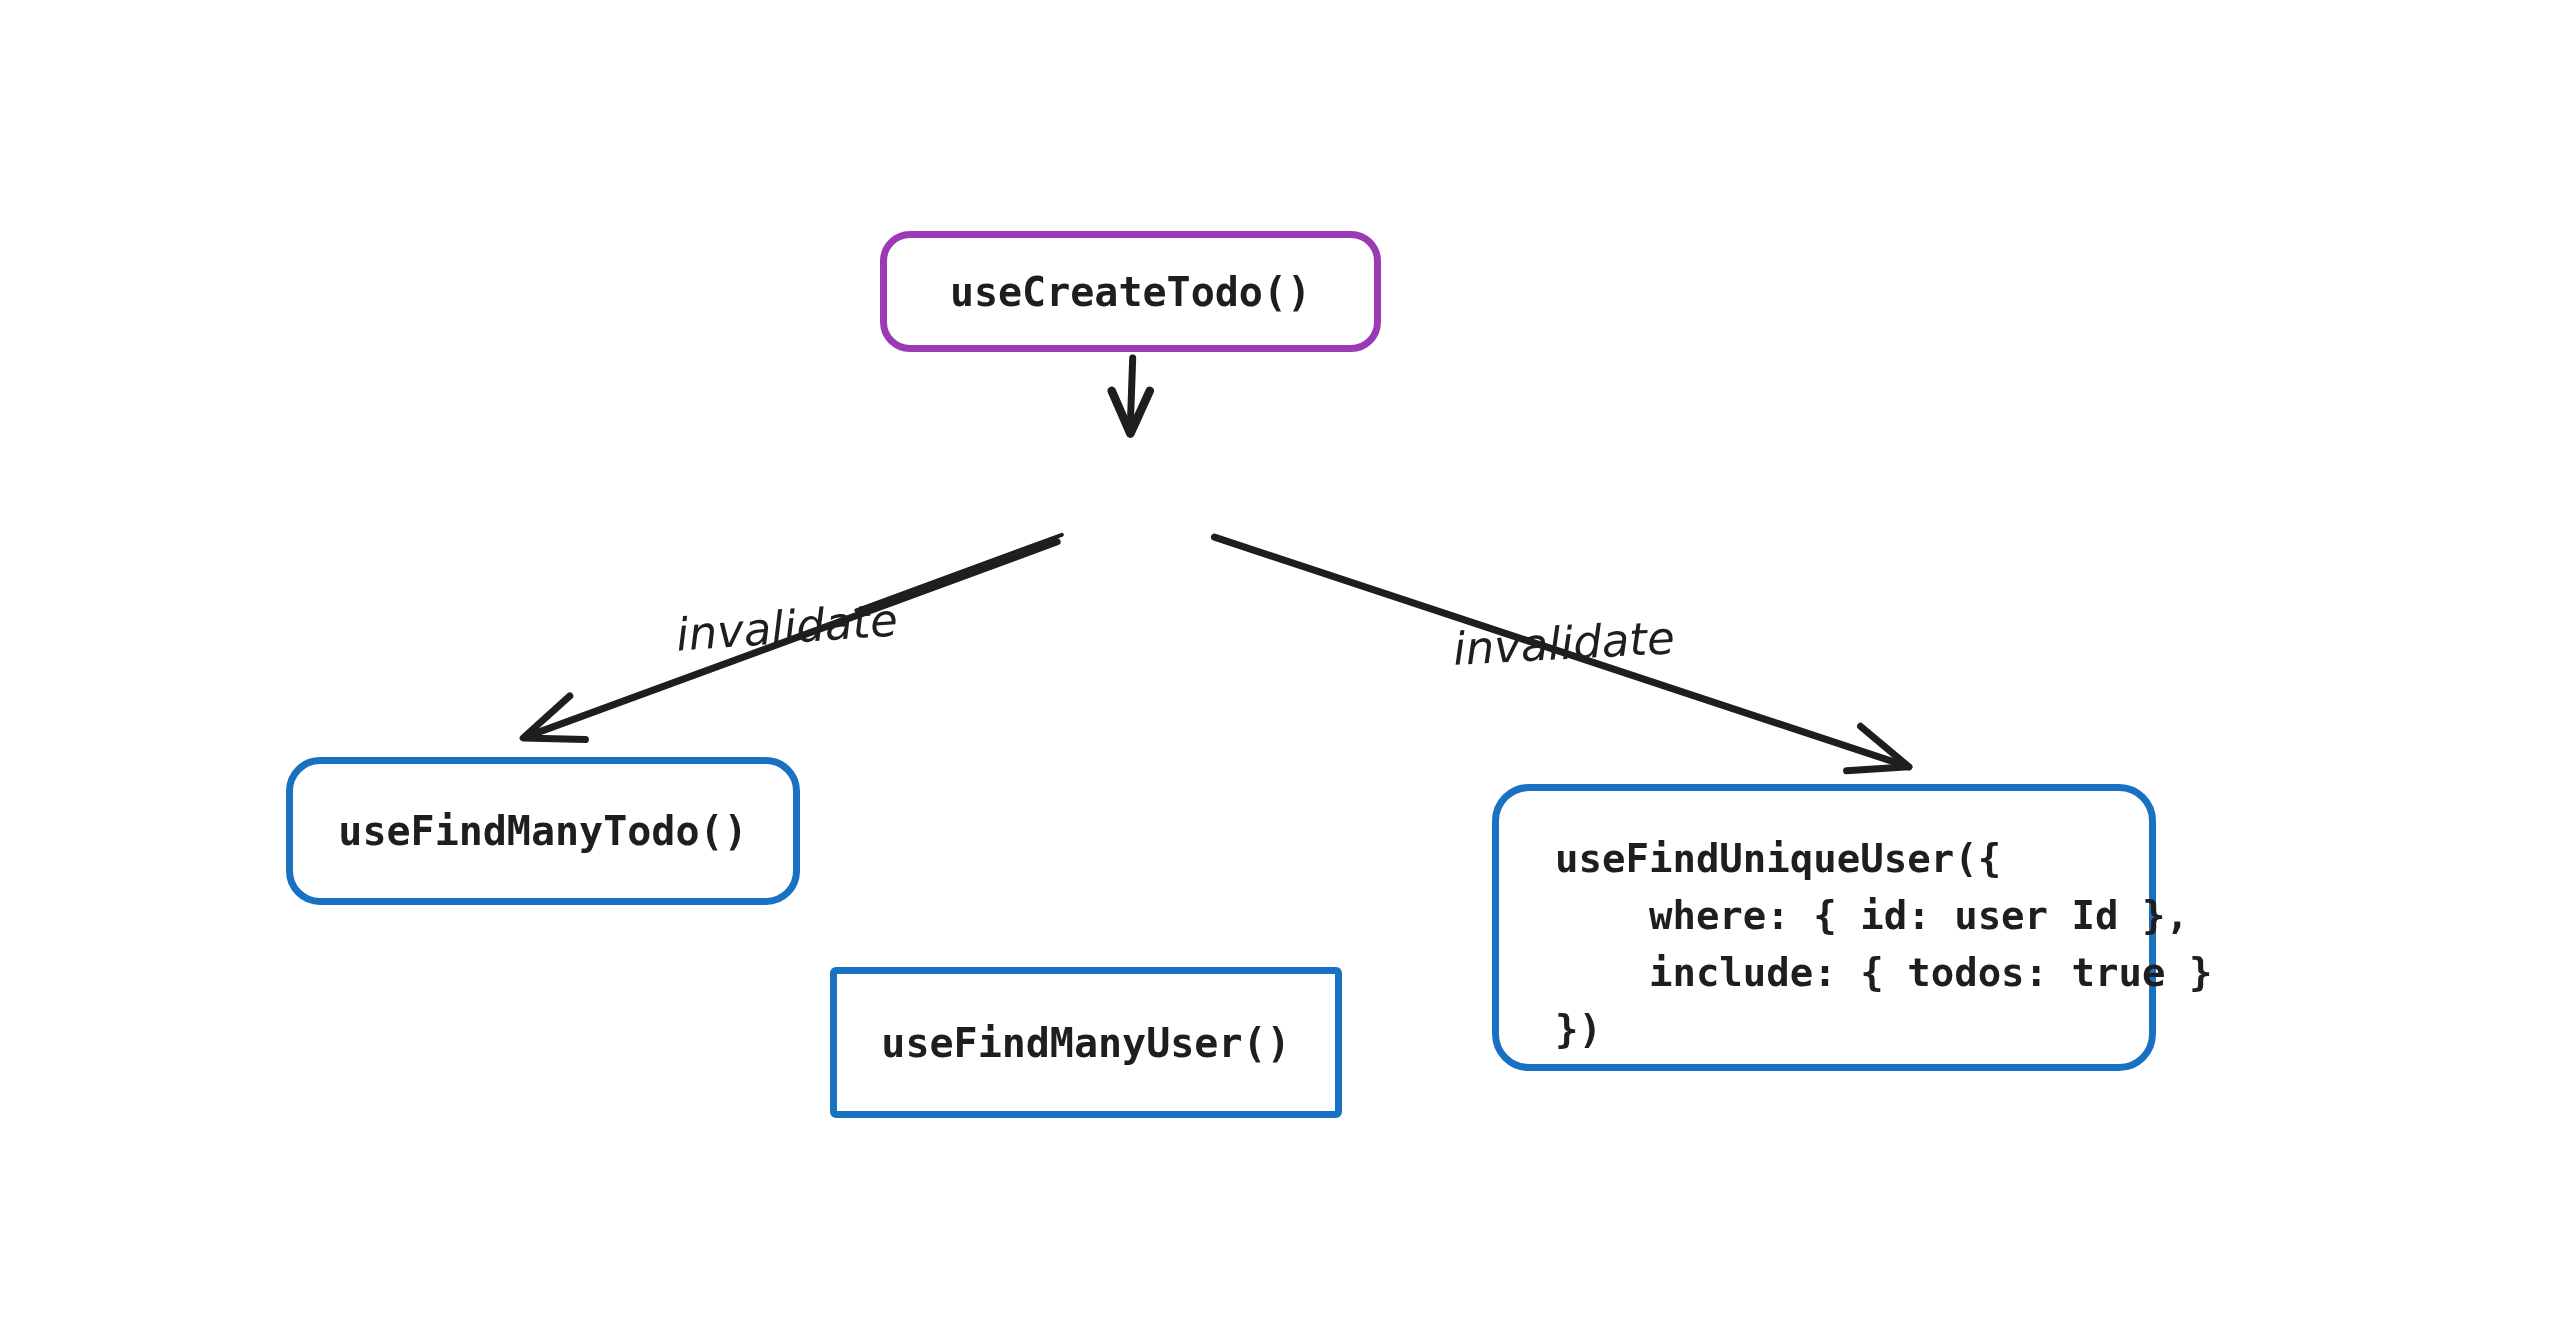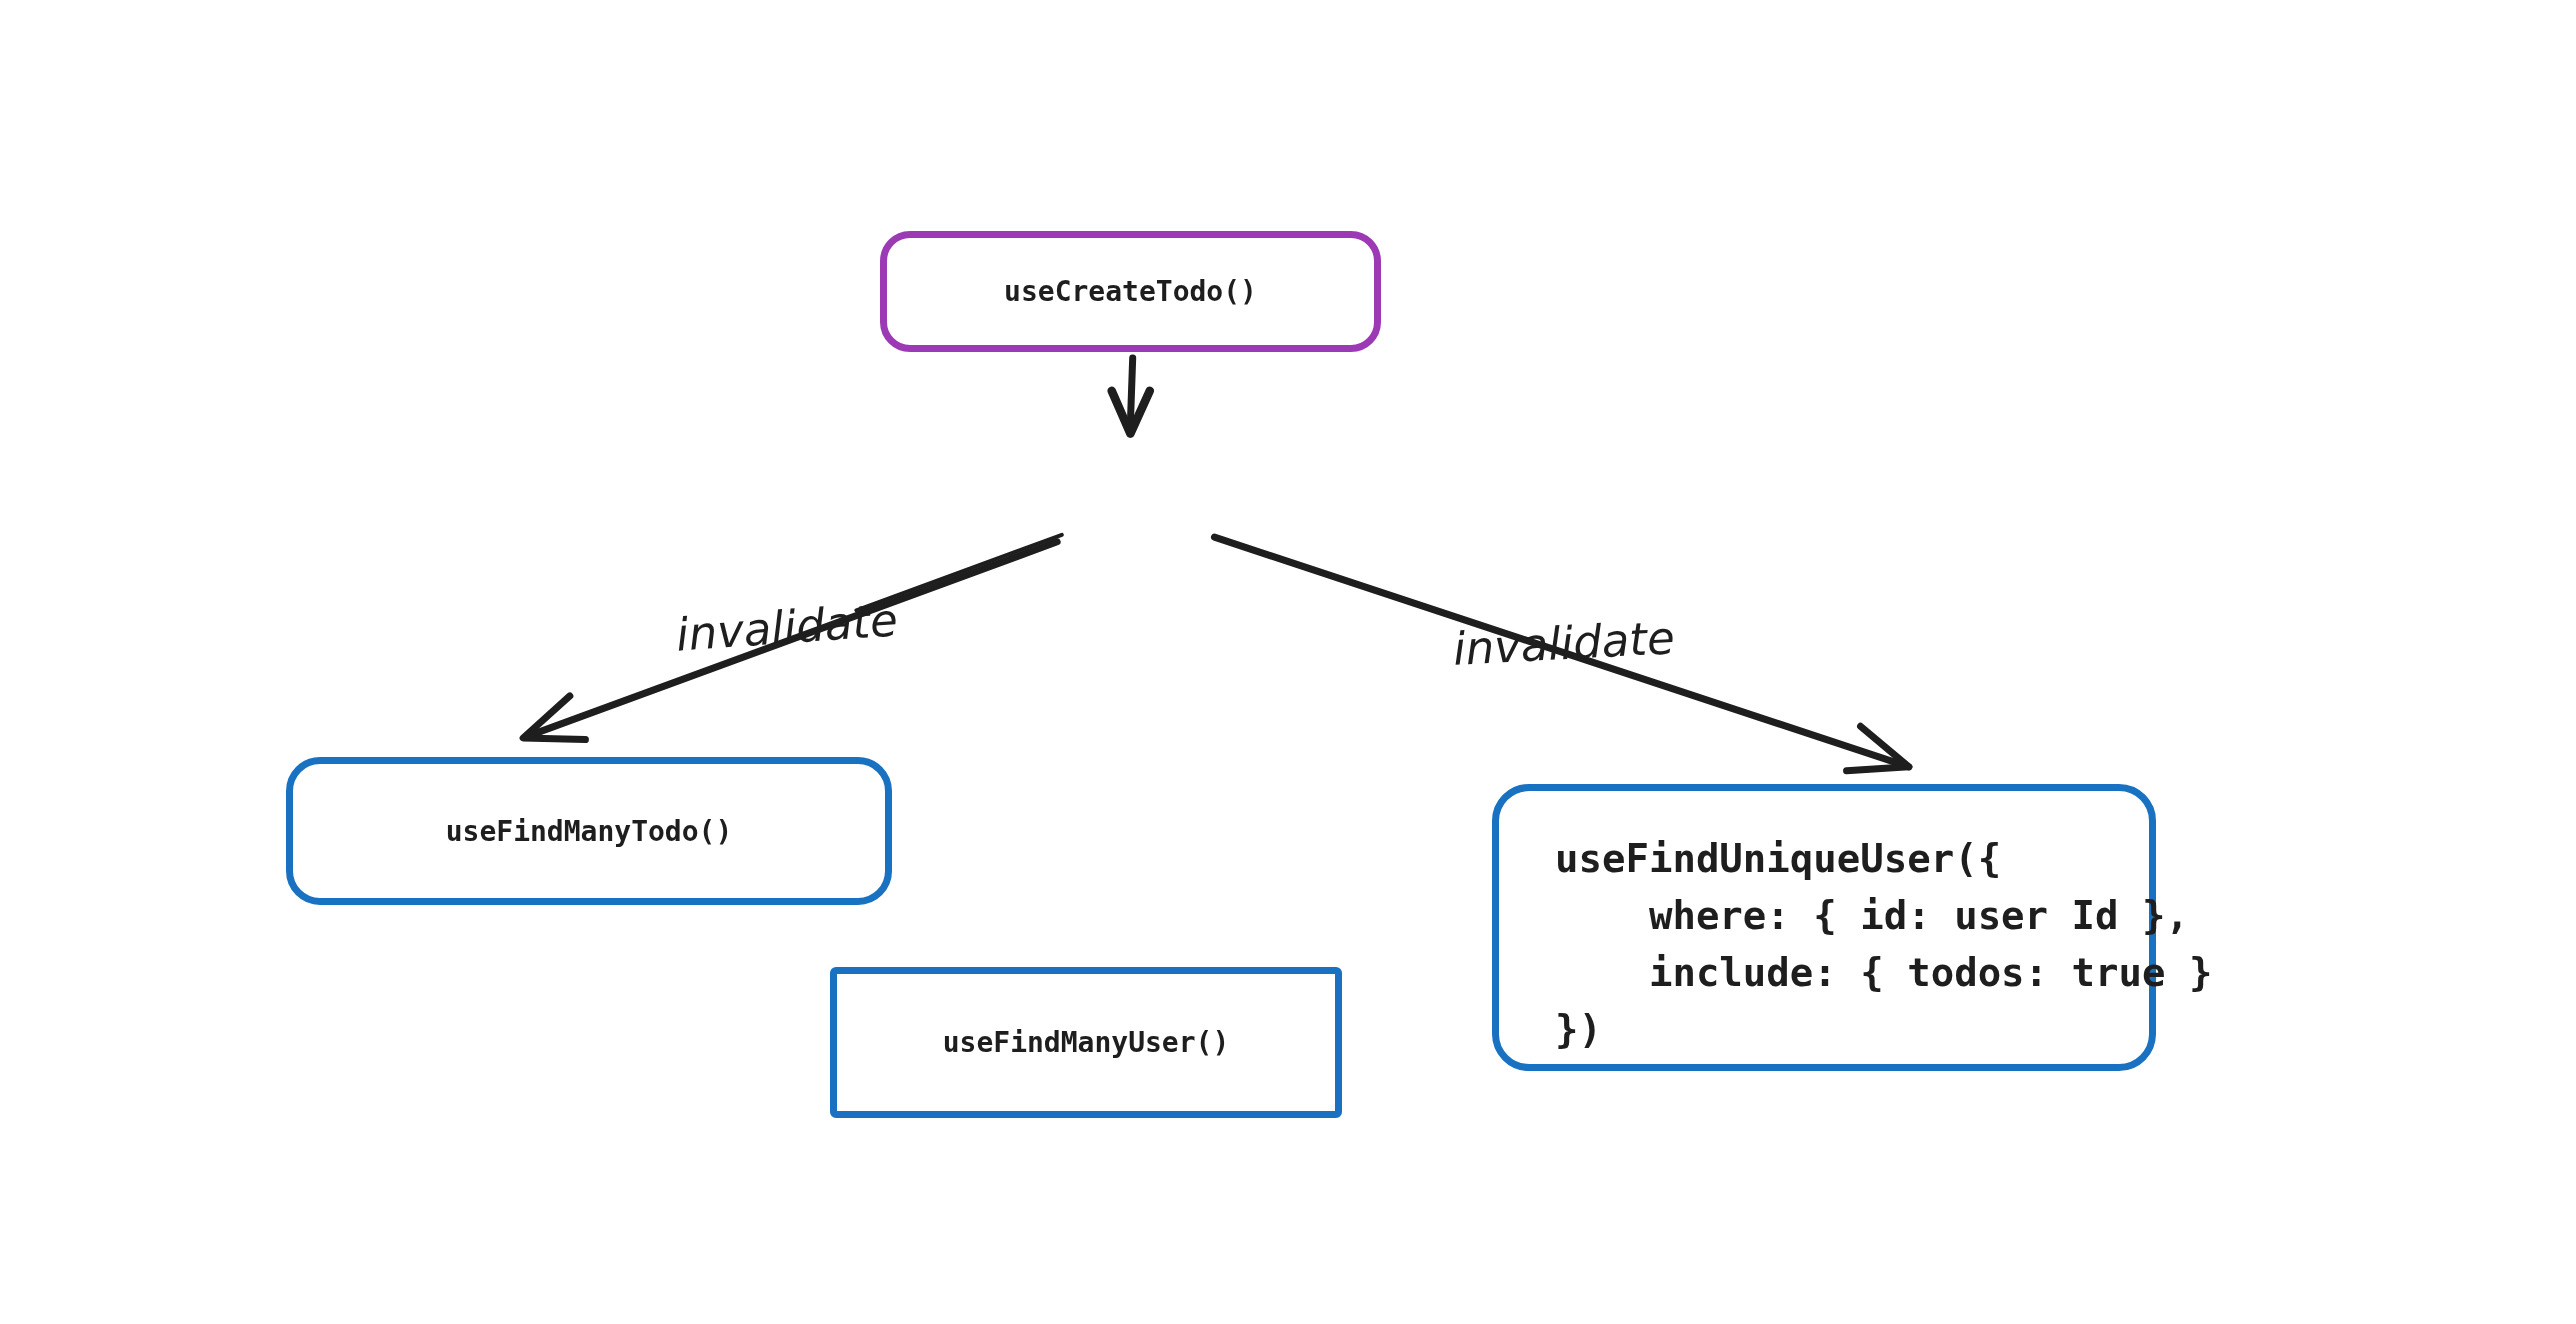--- a/index.html
+++ b/index.html
@@ -25,41 +25,41 @@
     position: absolute;
     box-sizing: border-box;
     background: #ffffff;
     border: 7px solid #1e1e1e;
     display: flex;
     align-items: center;
     justify-content: center;
     color: #1e1e1e;
     font-family: "DejaVu Sans Mono", monospace;
     font-weight: bold;
-    font-size: 28px;
+    font-size: 40px;
     white-space: pre;
   }
   .node-create-todo {
     left: 880px; top: 231px;
     width: 501px; height: 121px;
     border-color: #9c3ab5;
     border-radius: 30px;
   }
   .node-mutate {
     left: 994px; top: 438px;
     width: 277px; height: 87px;
     border-color: #e03131;
     border-radius: 6.2px;
     color: #e03131;
     font-size: 39px;
     gap: 6.2px;
   }
   .node-find-many-todo {
     left: 286px; top: 757px;
-    width: 606px; height: 148px;
+    width: 514px; height: 148px;
     border-color: #1971c2;
     border-radius: 34px;
   }
   .node-find-many-user {
     left: 830px; top: 947px;
     width: 512px; height: 151px;
     border-color: #1971c2;
     border-radius: 6px;
     margin-top: 20px;
   }

